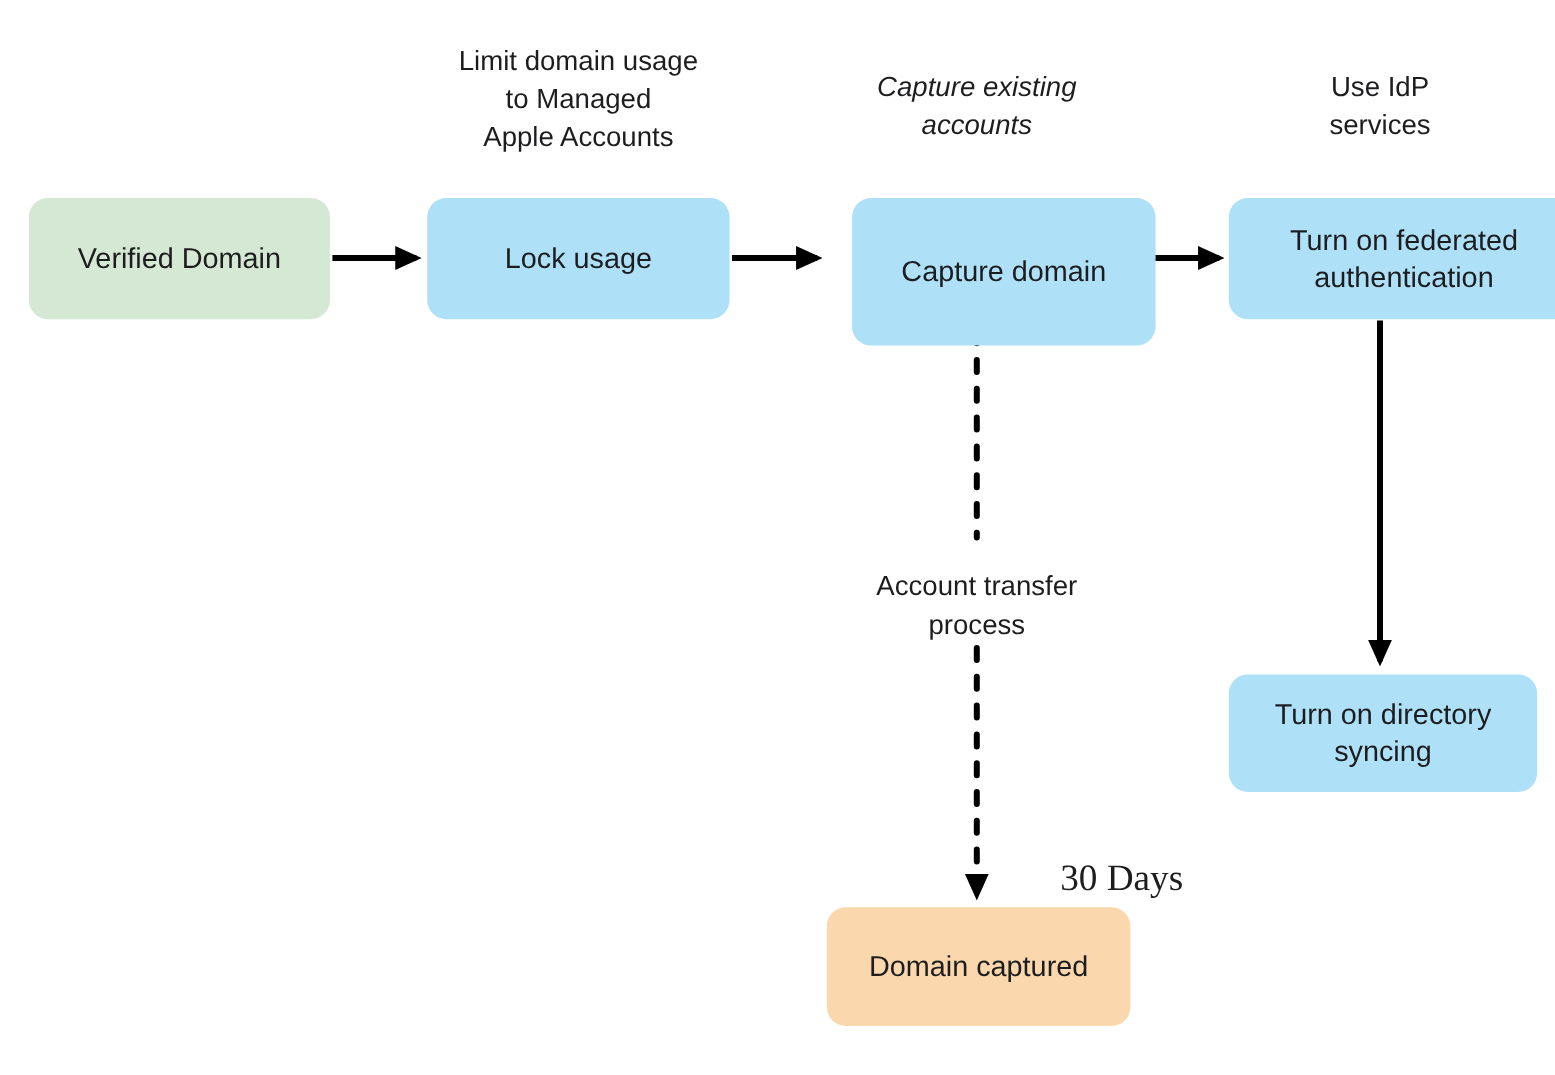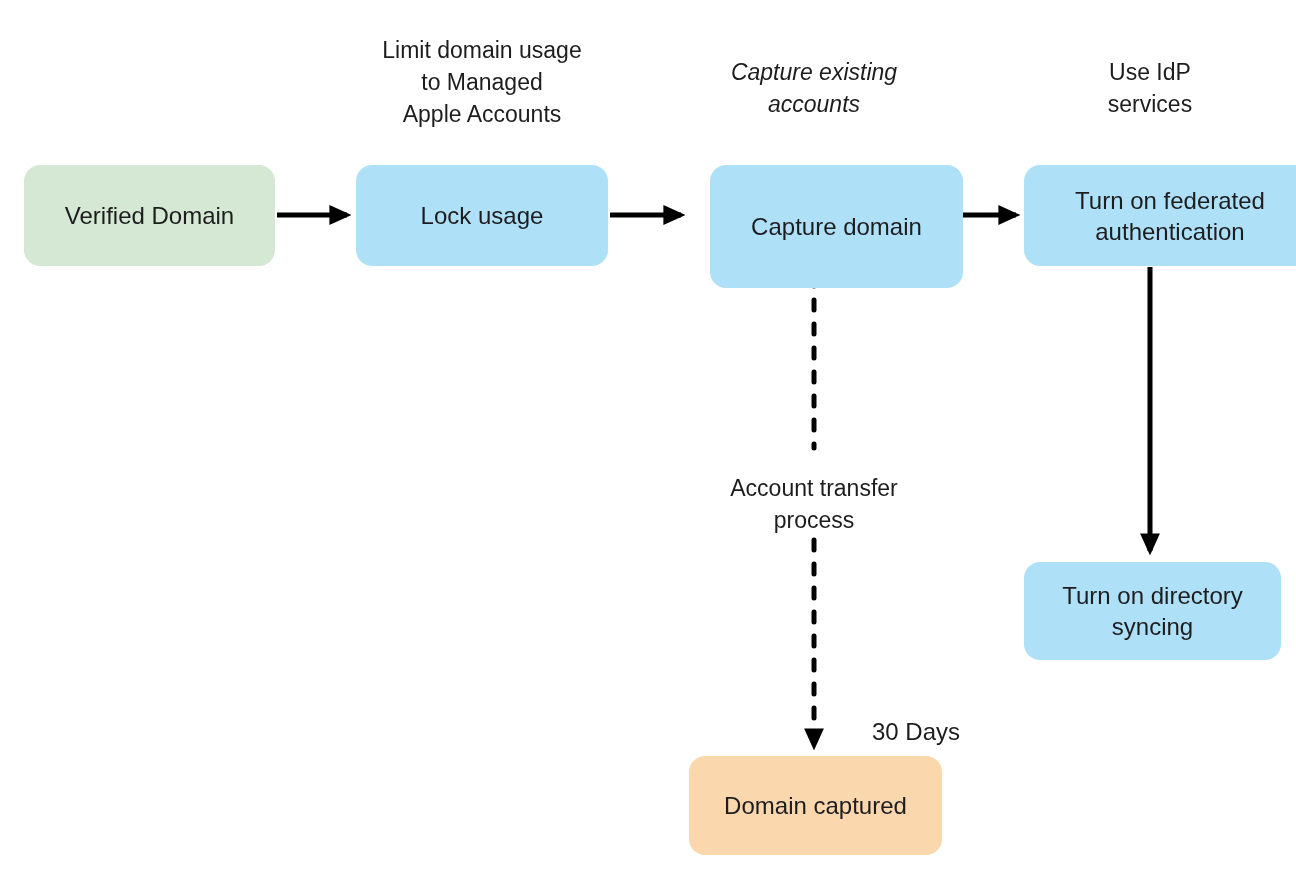--- a/index.html
+++ b/index.html
@@ -64,21 +64,21 @@
     text-align: center;
     font-size: 23px;
     line-height: 32px;
     white-space: pre-line;
     color: var(--text);
   }
   #a-lock     { left: 332px;  top: 34px;  width: 300px; }
   #a-capture  { left: 664px;  top: 56px;  width: 300px; font-style: italic; }
   #a-idp      { left: 1000px; top: 56px;  width: 300px; }
   #a-transfer { left: 664px;  top: 472px; width: 300px; }
-  #a-30days   { left: 846px;  top: 716px; width: 140px; text-align: center; font-size: 24px; }
+  #a-30days   { left: 846px;  top: 716px; width: 140px; text-align: right; font-size: 31px; font-family: Liberation Serif, serif; }
 </style>
 </head>
 <body>
 
 <div class="canvas">
 
   <svg class="edges" viewBox="0 0 1296 896" xmlns="http://www.w3.org/2000/svg">
     <defs>
       <marker id="ah" viewBox="0 0 10 10" refX="8" refY="5" markerWidth="4.4" markerHeight="4.4" orient="auto-start-reverse">
         <path class="arrowhead-shape" d="M0 0.5 L10 5 L0 9.5 Z"></path>

